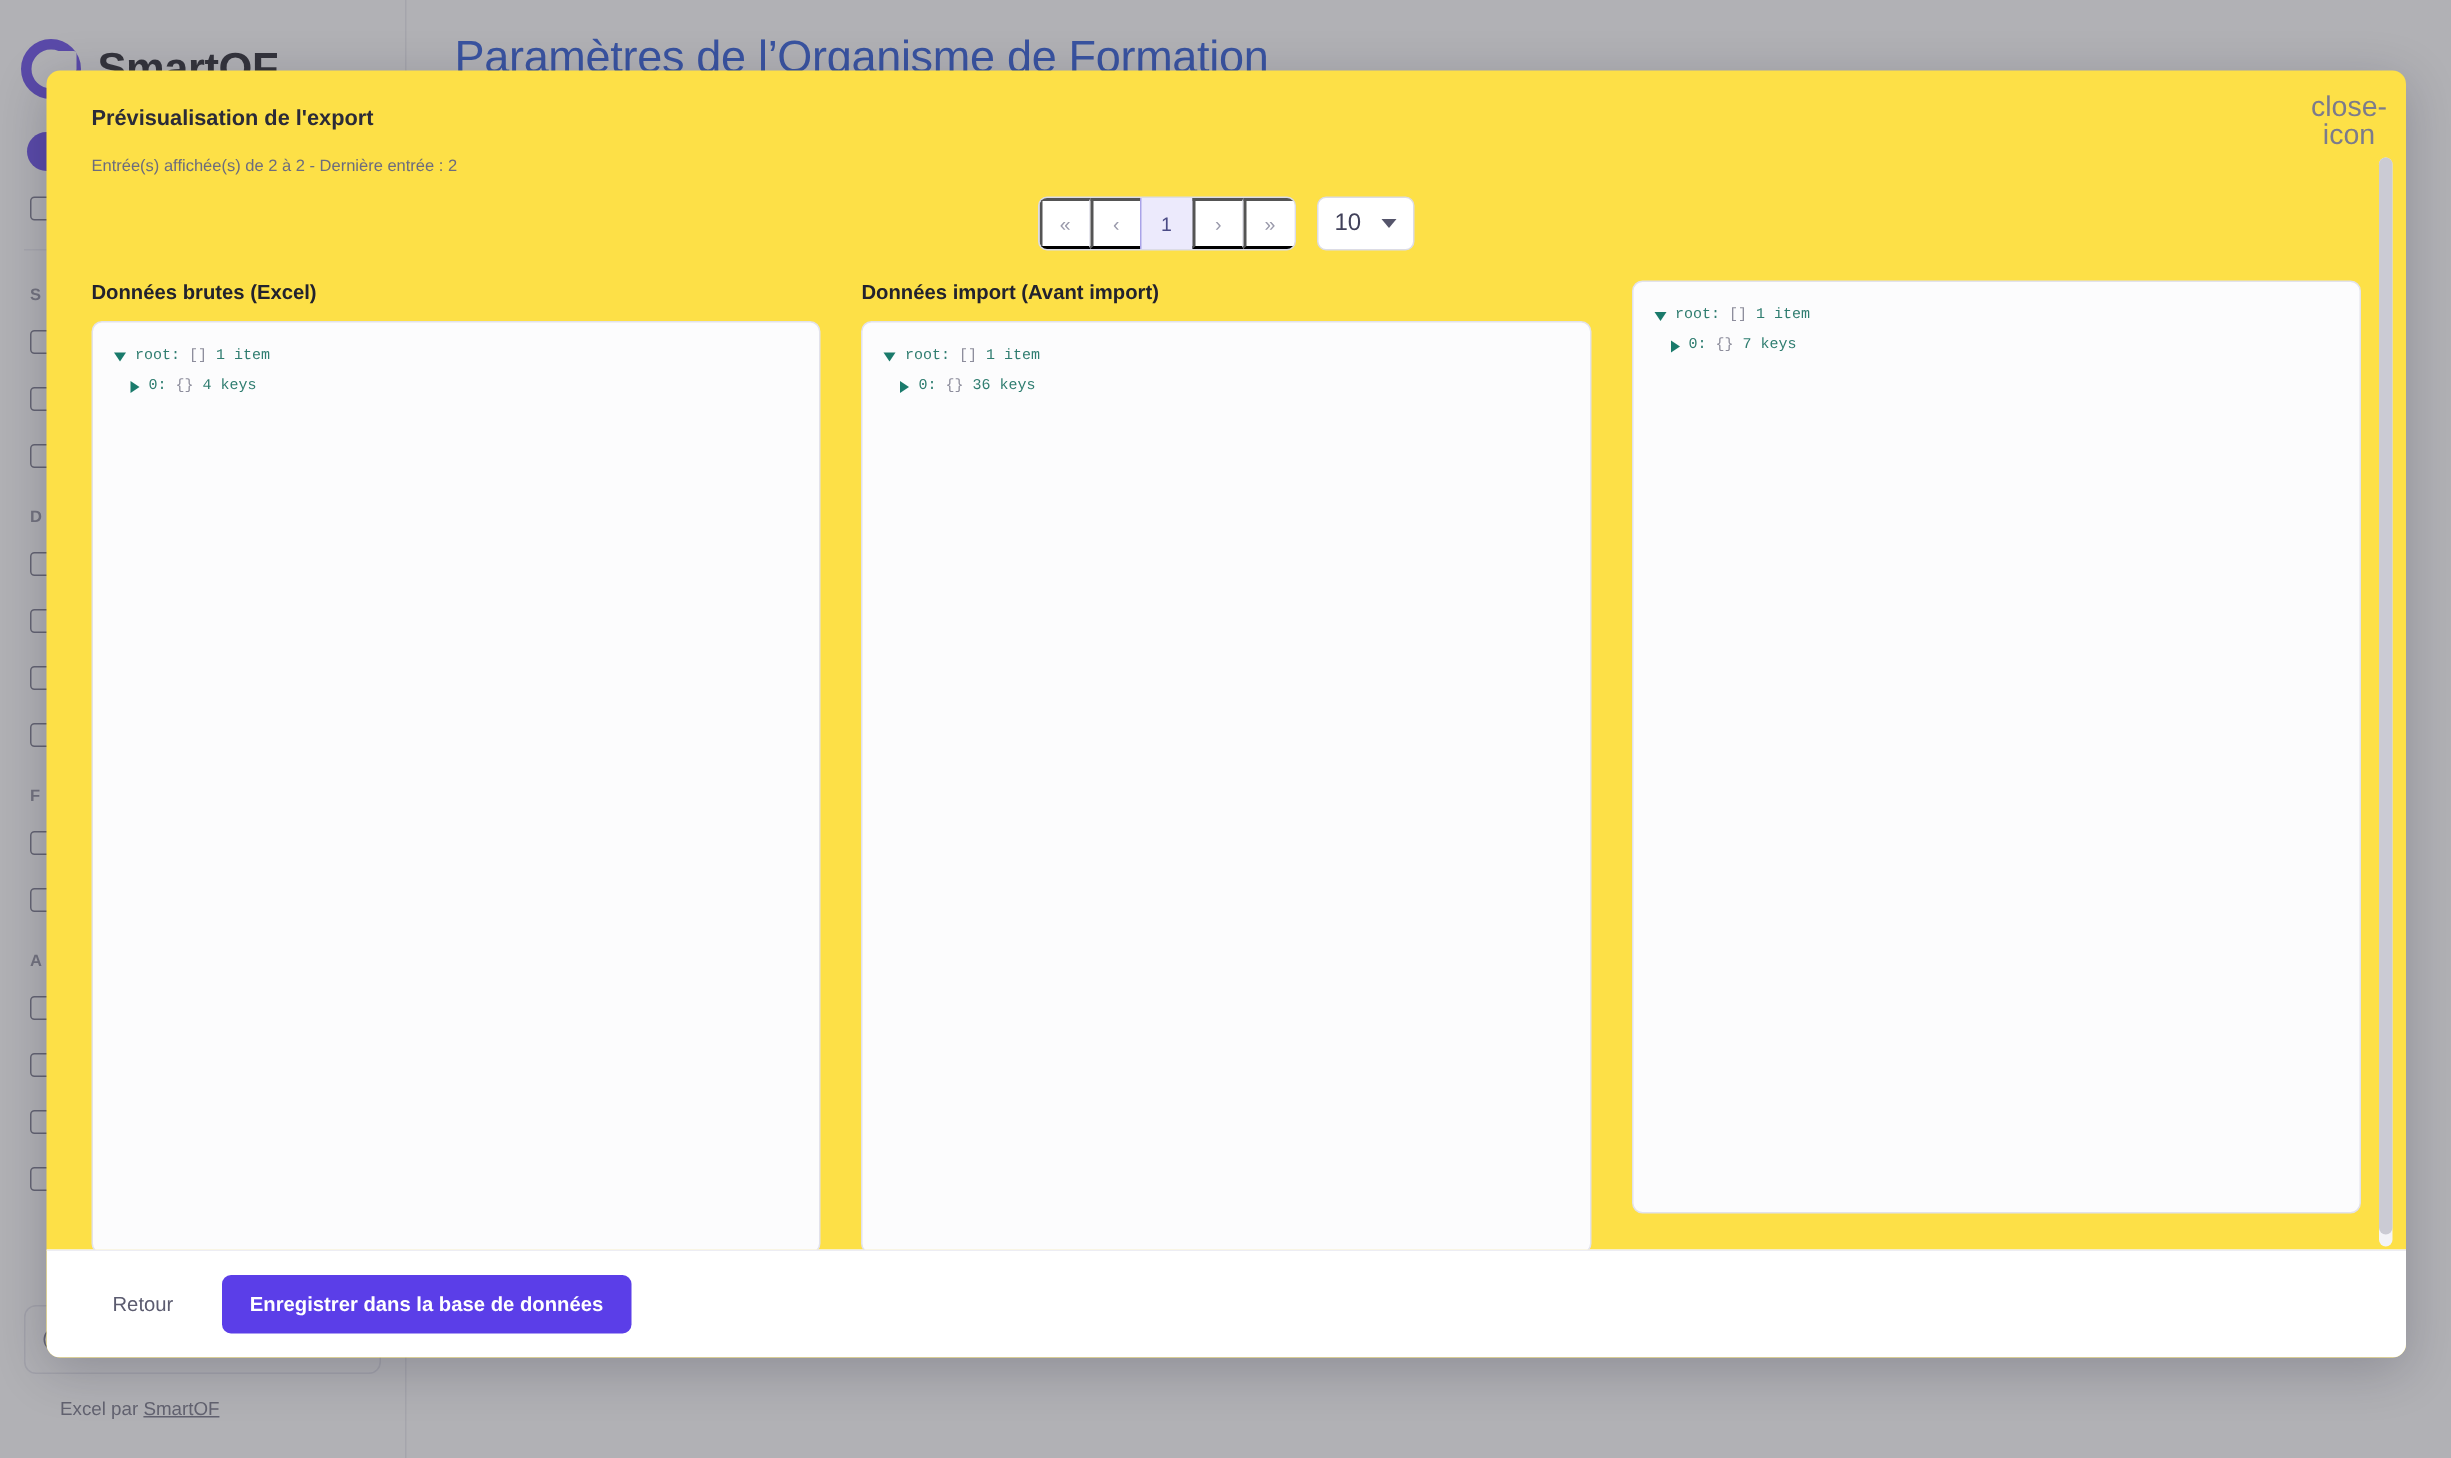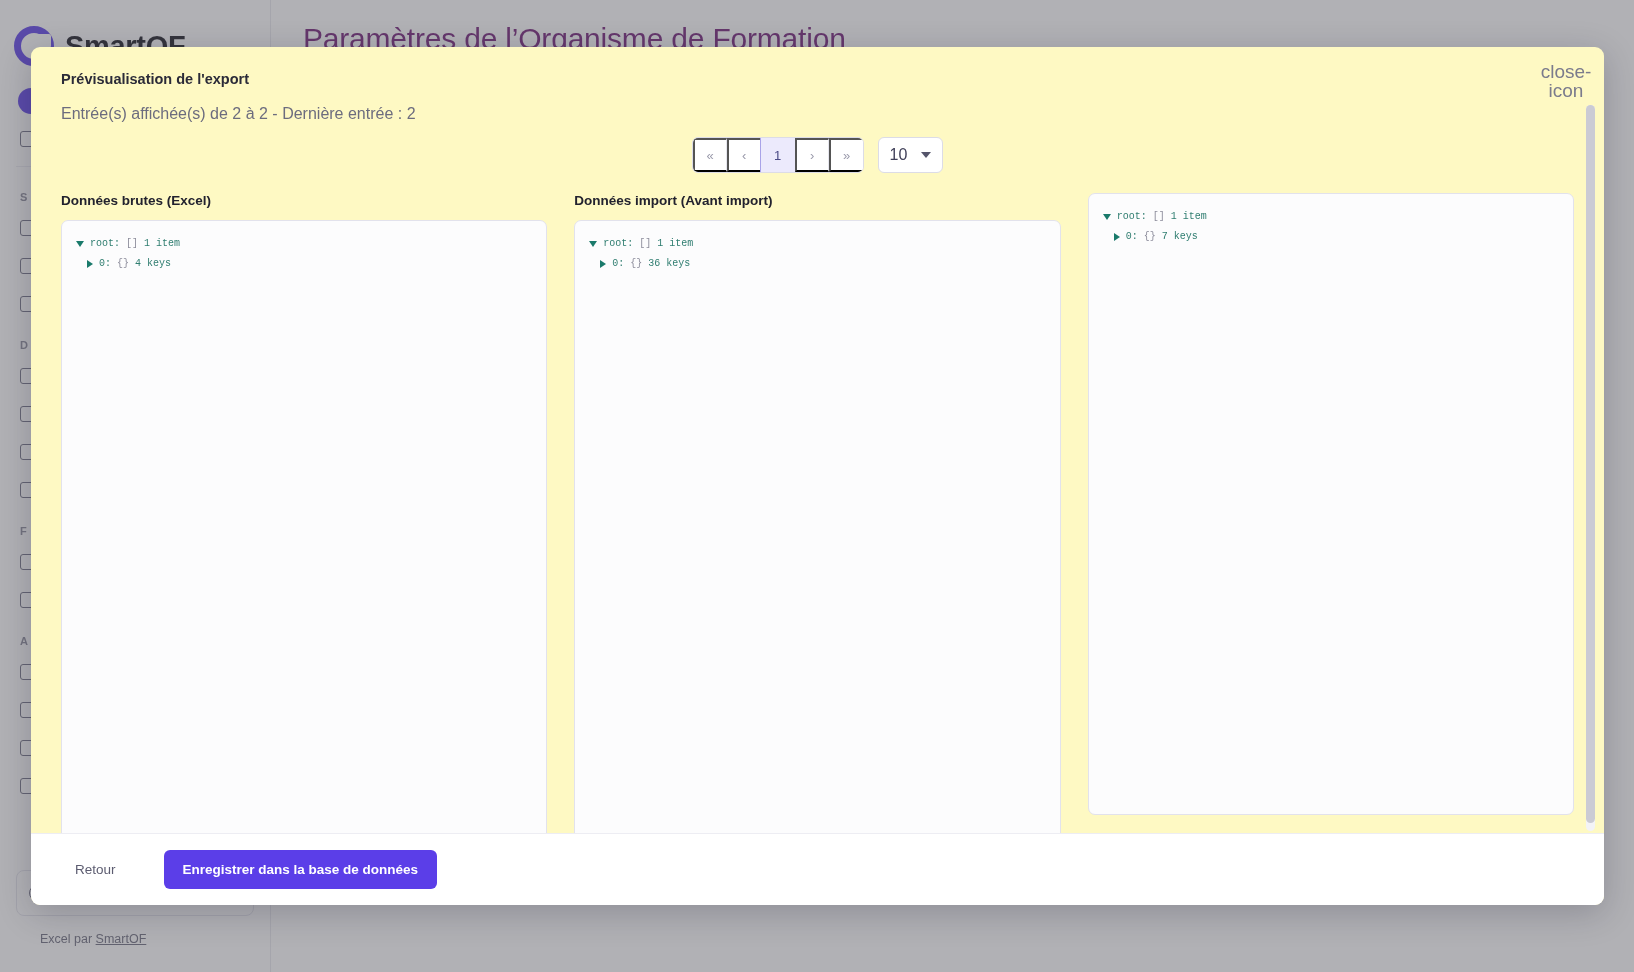--- a/index.html
+++ b/index.html
@@ -128,39 +128,39 @@
   }
 
   #app-main {
     flex: 1;
     padding: 22px 32px;
     overflow: hidden;
   }
   #app-main h1 {
     font-size: 30px;
     font-weight: normal;
-    color: #701a75;
+    color: #1d4ed8;
     letter-spacing: -0.2px;
   }
 
   
   #modal-overlay {
     position: absolute;
     inset: 0;
     background: rgba(90, 90, 98, 0.47);
     z-index: 50;
   }
 
   #modal {
     position: absolute;
     left: 31px;
     top: 47px;
     width: 1573px;
     height: 858px;
-    background: #fef9c3;
+    background: #fde047;
     border-radius: 9px;
     box-shadow: 0 8px 34px rgba(20, 20, 40, 0.22);
     z-index: 60;
     display: flex;
     flex-direction: column;
     overflow: hidden;
   }
 
   .modal-head {
     position: relative;
@@ -190,21 +190,21 @@
   }
 
   .modal-body {
     flex: 1 1 auto;
     position: relative;
     padding: 0 30px 0 30px;
     overflow: hidden;
   }
 
   .entries-line {
-    font-size: 16px;
+    font-size: 11px;
     color: #6c6c7e;
     padding: 18px 0 0 0;
   }
 
   
   .pagination-row {
     display: flex;
     justify-content: center;
     align-items: center;
     gap: 14px;
@@ -349,21 +349,20 @@
   .btn-primary {
     background: #5b3ee8;
     border: none;
     border-radius: 6px;
     color: #ffffff;
     font-size: 13.5px;
     font-weight: bold;
     padding: 12px 19px;
     cursor: pointer;
     font-family: "Liberation Sans", sans-serif;
-    margin-left: 16px;
   }
 </style>
 </head>
 <body>
 
 <div id="app-background">
 
   <aside id="app-sidebar">
     <div class="brand-row">
       <div class="brand-logo"></div>

